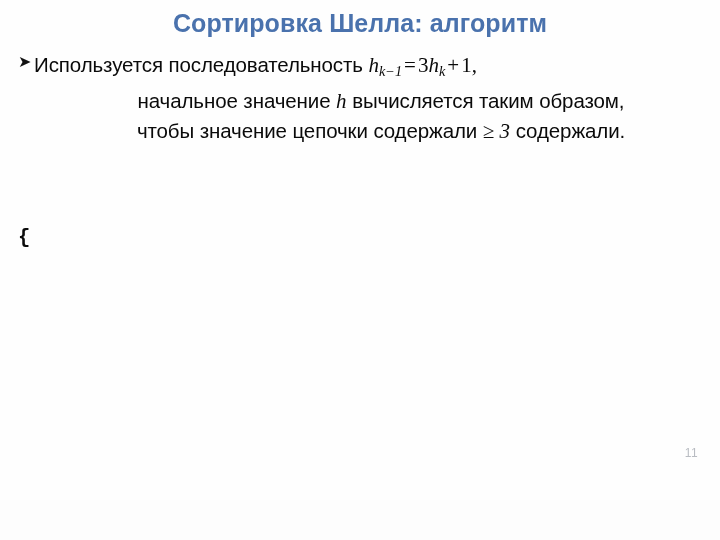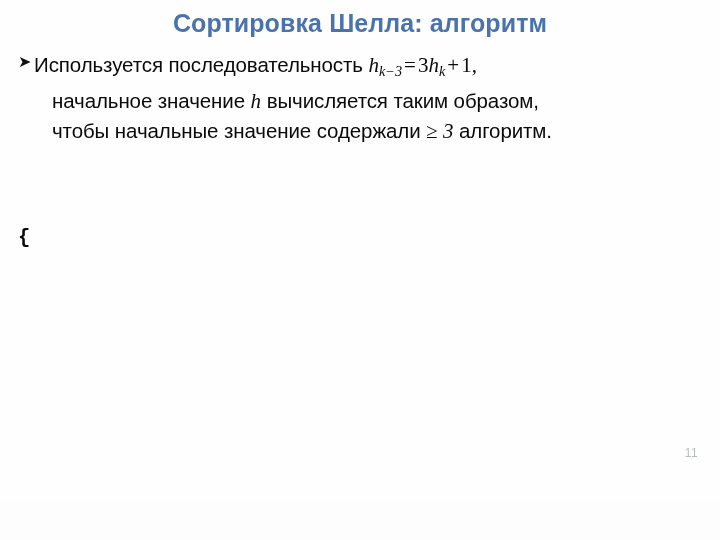--- a/index.html
+++ b/index.html
@@ -69,21 +69,21 @@
     line-height: 29px;
     color: #0a0a0a;
     letter-spacing: -0.1px;
   }
   .bullet-text .ln {
     display: block;
     white-space: nowrap;
   }
   .bullet-text .ln.l1 { margin-left: -10px; }
   .bullet-text .ln.l2,
-  .bullet-text .ln.l3 { margin-left: 8px; }
+  .bullet-text .ln.l3 { margin-left: 8px; text-align: center; }
 
   
   .math {
     font-family: "Liberation Serif", "DejaVu Serif", serif;
     font-size: 21px;
     font-style: italic;
     letter-spacing: 0;
   }
   .math .up { font-style: normal; }
   .math sub {
@@ -132,25 +132,25 @@
 <div class="slide">
 
   <div class="title-area">
     <div class="slide-title">Сортировка Шелла: алгоритм</div>
   </div>
 
   <div class="bullet-block">
     <div class="bullet-row">
       <span class="bullet-marker">➤</span>
       <div class="bullet-text">
-        <span class="ln l1"><span>Используется последовательность </span><span class="math"><span>h</span><sub>k−3</sub><span class="op">=</span><span class="up">3</span><span>h</span><sub>k</sub><span class="op">+</span><span class="up">1</span><span class="up">,</span></span></span>
+        <span class="ln l1"><span>Используется последовательность </span><span class="math"><span>h</span><sub>k−1</sub><span class="op">=</span><span class="up">3</span><span>h</span><sub>k</sub><span class="op">+</span><span class="up">1</span><span class="up">,</span></span></span>
 
         <span class="ln l2"><span>начальное значение </span><span class="math">h</span><span> вычисляется таким образом,</span></span>
 
-        <span class="ln l3"><span>чтобы начальные значение содержали </span><span class="math">≥</span><span class="math"> 3</span><span> алгоритм.</span></span>
+        <span class="ln l3"><span>чтобы значение цепочки содержали </span><span class="math">≥</span><span class="math"> 3</span><span> содержали.</span></span>
       </div>
     </div>
   </div>
 
   <div class="code-block">
     <span class="code-line">{</span>
     
     
     
     

